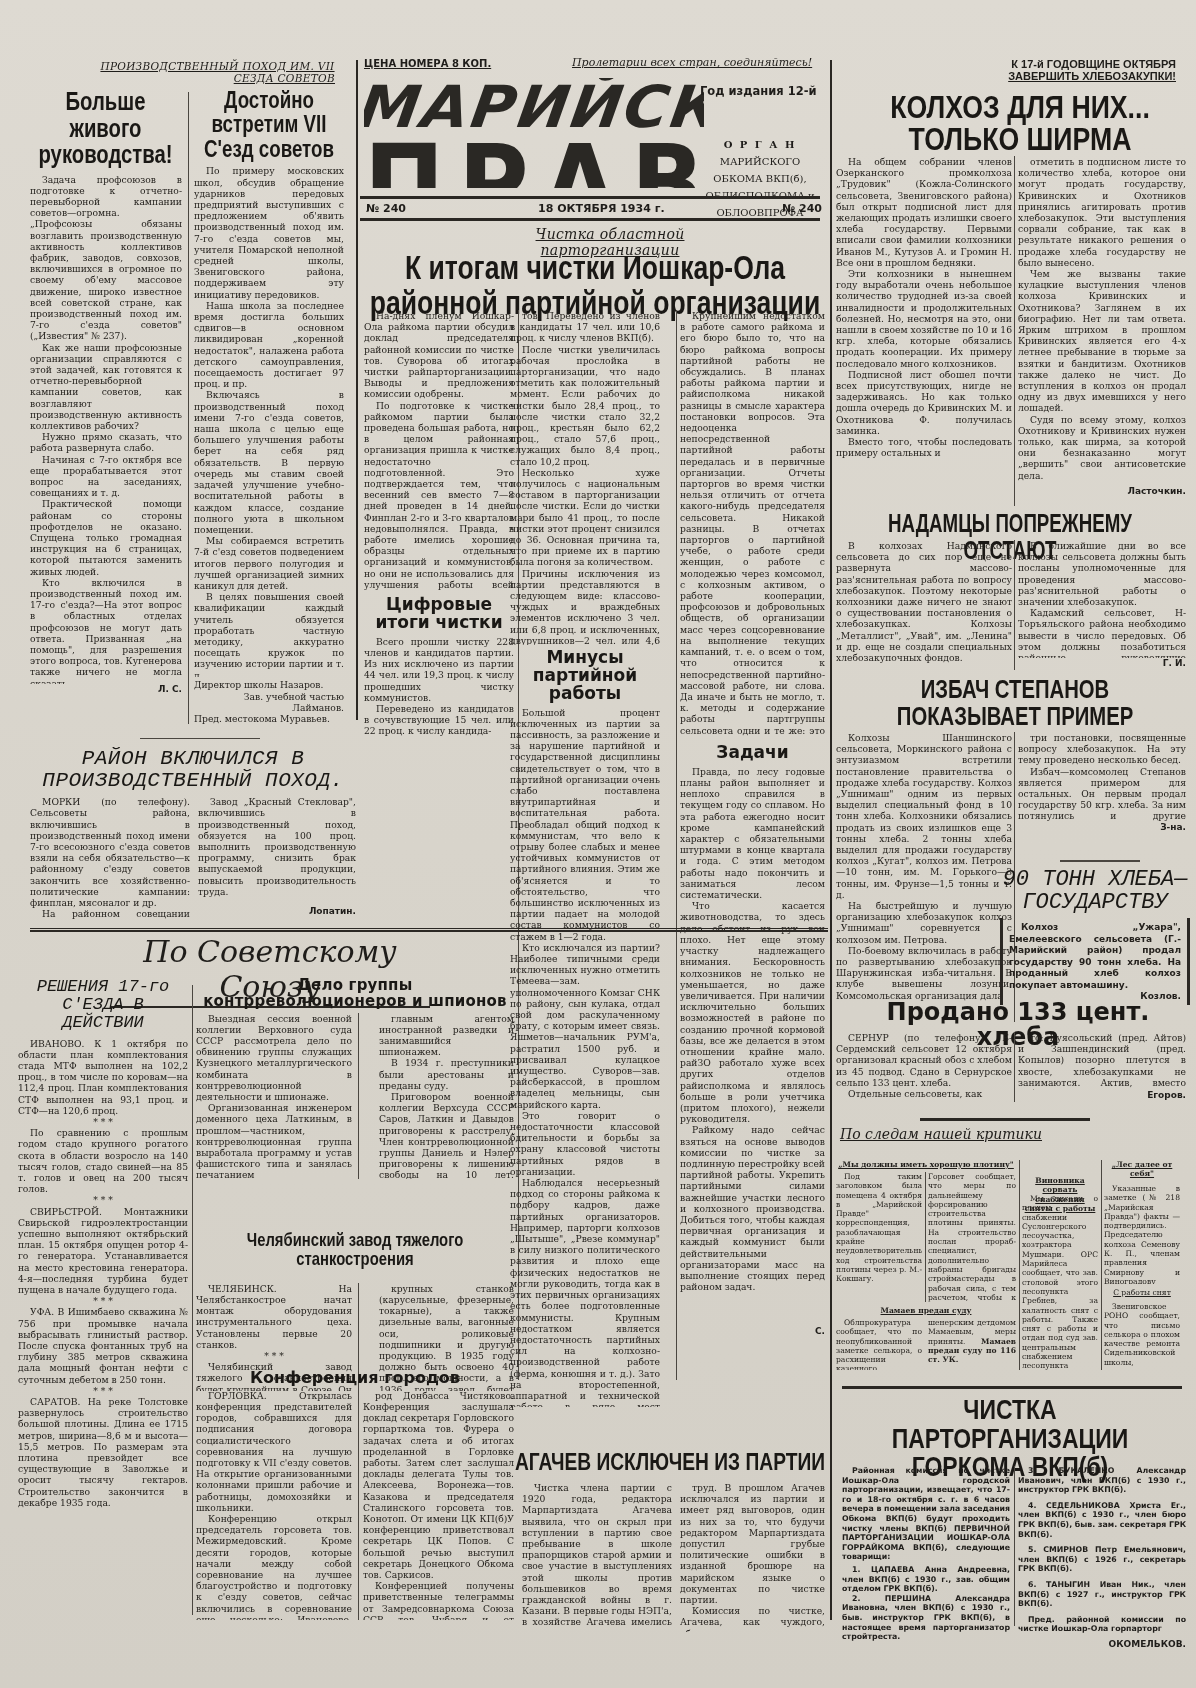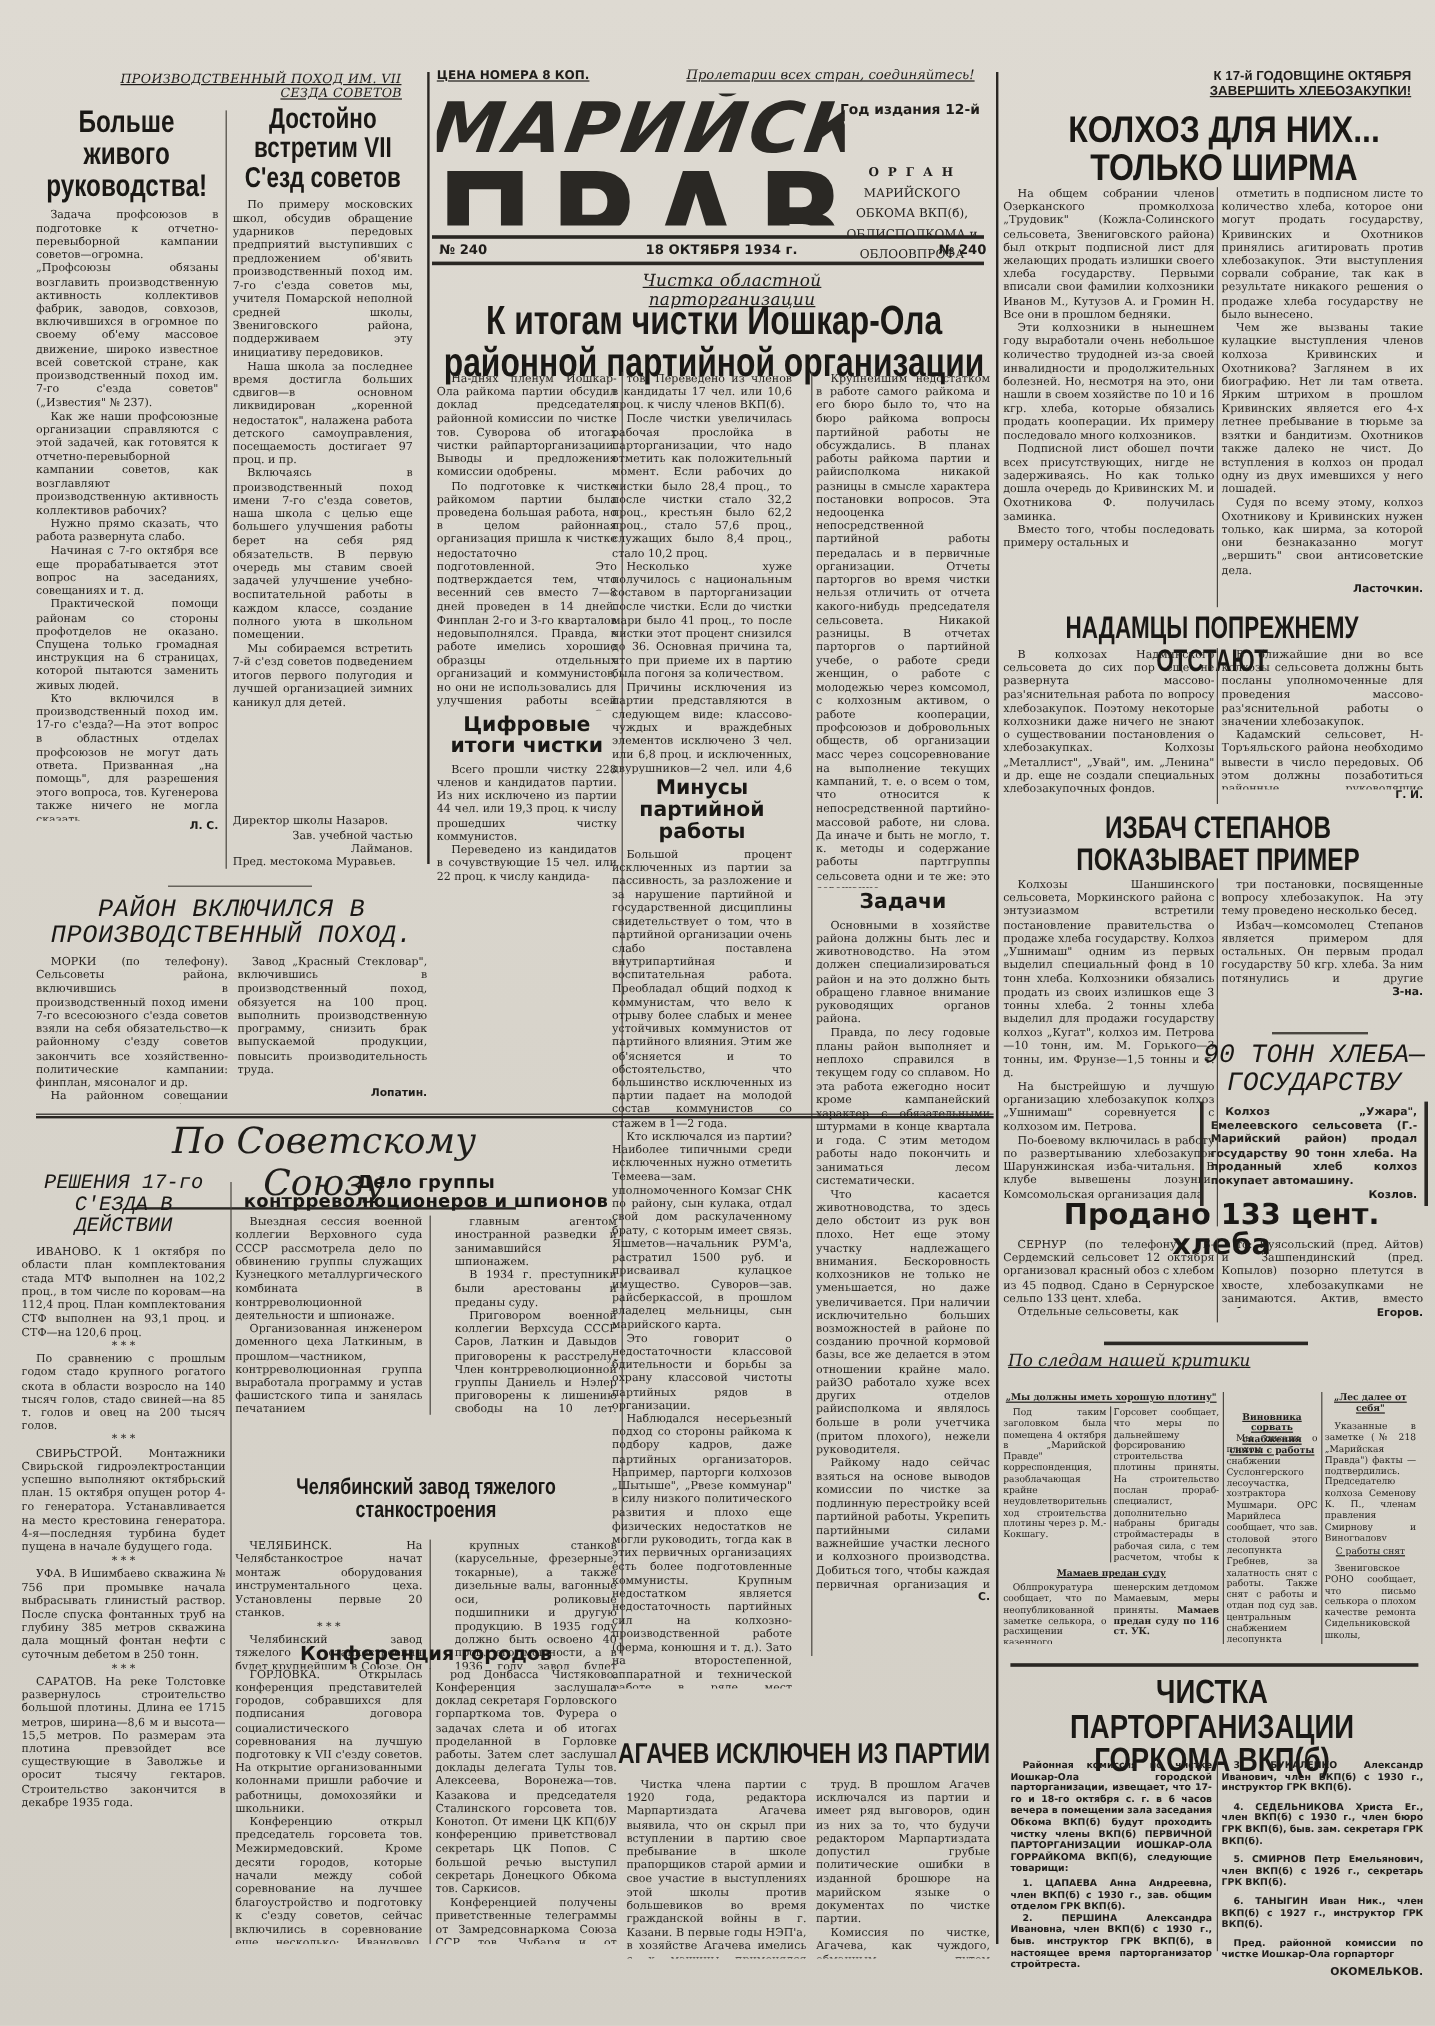--- a/index.html
+++ b/index.html
@@ -80,20 +80,21 @@
   </div>
   <div class="vthin" style="left:188px; top:92px; height:632px;"></div>
 
   <div class="abs" style="left:194px; top:88px; width:150px;">
     <div class="head-cond" style="font-size:24px; width:192px; margin-left:-21px;">Достойно встретим VII С'езд советов</div>
     <div class="body" style="height:512px; margin-top:4px;">
       <p>По примеру московских школ, обсудив обращение ударников передовых предприятий выступивших с предложением об'явить производственный поход им. 7-го с'езда советов мы, учителя Помарской неполной средней школы, Звениговского района, поддерживаем эту инициативу передовиков.</p>
       <p>Наша школа за последнее время достигла больших сдвигов—в основном ликвидирован „коренной недостаток", налажена работа детского самоуправления, посещаемость достигает 97 проц. и пр.</p>
       <p>Включаясь в производственный поход имени 7-го с'езда советов, наша школа с целью еще большего улучшения работы берет на себя ряд обязательств. В первую очередь мы ставим своей задачей улучшение учебно-воспитательной работы в каждом классе, создание полного уюта в школьном помещении.</p>
       <p>Мы собираемся встретить 7-й с'езд советов подведением итогов первого полугодия и лучшей организацией зимних каникул для детей.</p>
+      <p>В целях повышения своей квалификации каждый учитель обязуется проработать частную методику, аккуратно посещать кружок по изучению истории партии и т. д.</p>
 
     </div>
     <div class="body" style="text-align:left; text-indent:0; margin-top:2px;">
       <div>Директор школы Назаров.</div>
       <div style="text-align:right;">Зав. учебной частью Лайманов.</div>
       <div>Пред. местокома Муравьев.</div>
     </div>
   </div>
 
   <div class="vrule" style="left:356px; top:60px; height:660px; width:2px;"></div>
@@ -169,21 +170,20 @@
   </div>
   <div class="vthin" style="left:676px; top:310px; height:1070px;"></div>
 
   <div class="abs" style="left:680px; top:310px; width:145px;">
     <div class="body" style="height:430px;">
       <p>Крупнейшим недостатком в работе самого райкома и его бюро было то, что на бюро райкома вопросы партийной работы не обсуждались. В планах работы райкома партии и райисполкома никакой разницы в смысле характера постановки вопросов. Эта недооценка непосредственной партийной работы передалась и в первичные организации. Отчеты парторгов во время чистки нельзя отличить от отчета какого-нибудь председателя сельсовета. Никакой разницы. В отчетах парторгов о партийной учебе, о работе среди женщин, о работе с молодежью через комсомол, с колхозным активом, о работе кооперации, профсоюзов и добровольных обществ, об организации масс через соцсоревнование на выполнение текущих кампаний, т. е. о всем о том, что относится к непосредственной партийно-массовой работе, ни слова. Да иначе и быть не могло, т. к. методы и содержание работы партгруппы сельсовета одни и те же: это совещание сельуполномоченных и председателей колхозов по всем вопросам.</p>
 
     </div>
     <div class="head-bold" style="font-size:17px; margin:4px 0;">Задачи</div>
     <div class="body" style="height:560px;">
-      <p>Основными в хозяйстве района должны быть лес и животноводство. На этом должен специализироваться район и на это должно быть обращено главное внимание руководящих органов района.</p>
       <p>Правда, по лесу годовые планы район выполняет и неплохо справился в текущем году со сплавом. Но эта работа ежегодно носит кроме кампанейский характер с обязательными штурмами в конце квартала и года. С этим методом работы надо покончить и заниматься лесом систематически.</p>
       <p>Что касается животноводства, то здесь дело обстоит из рук вон плохо. Нет еще этому участку надлежащего внимания. Бескоровность колхозников не только не уменьшается, но даже увеличивается. При наличии исключительно больших возможностей в районе по созданию прочной кормовой базы, все же делается в этом отношении крайне мало. райЗО работало хуже всех других отделов райисполкома и являлось больше в роли учетчика (притом плохого), нежели руководителя.</p>
       <p>Райкому надо сейчас взяться на основе выводов комиссии по чистке за подлинную перестройку всей партийной работы. Укрепить партийными силами важнейшие участки лесного и колхозного производства. Добиться того, чтобы каждая первичная организация и каждый коммунист были действительными организаторами масс на выполнение стоящих перед районом задач.</p>
     </div>
     <div class="sig">С.</div>
   </div>
 
   <div class="vrule" style="left:830px; top:60px; height:1560px;"></div>
 
   <div class="abs" style="left:936px; top:58px; width:240px; font-family:'Liberation Sans',sans-serif; font-weight:bold; font-size:11px; text-align:right;">

